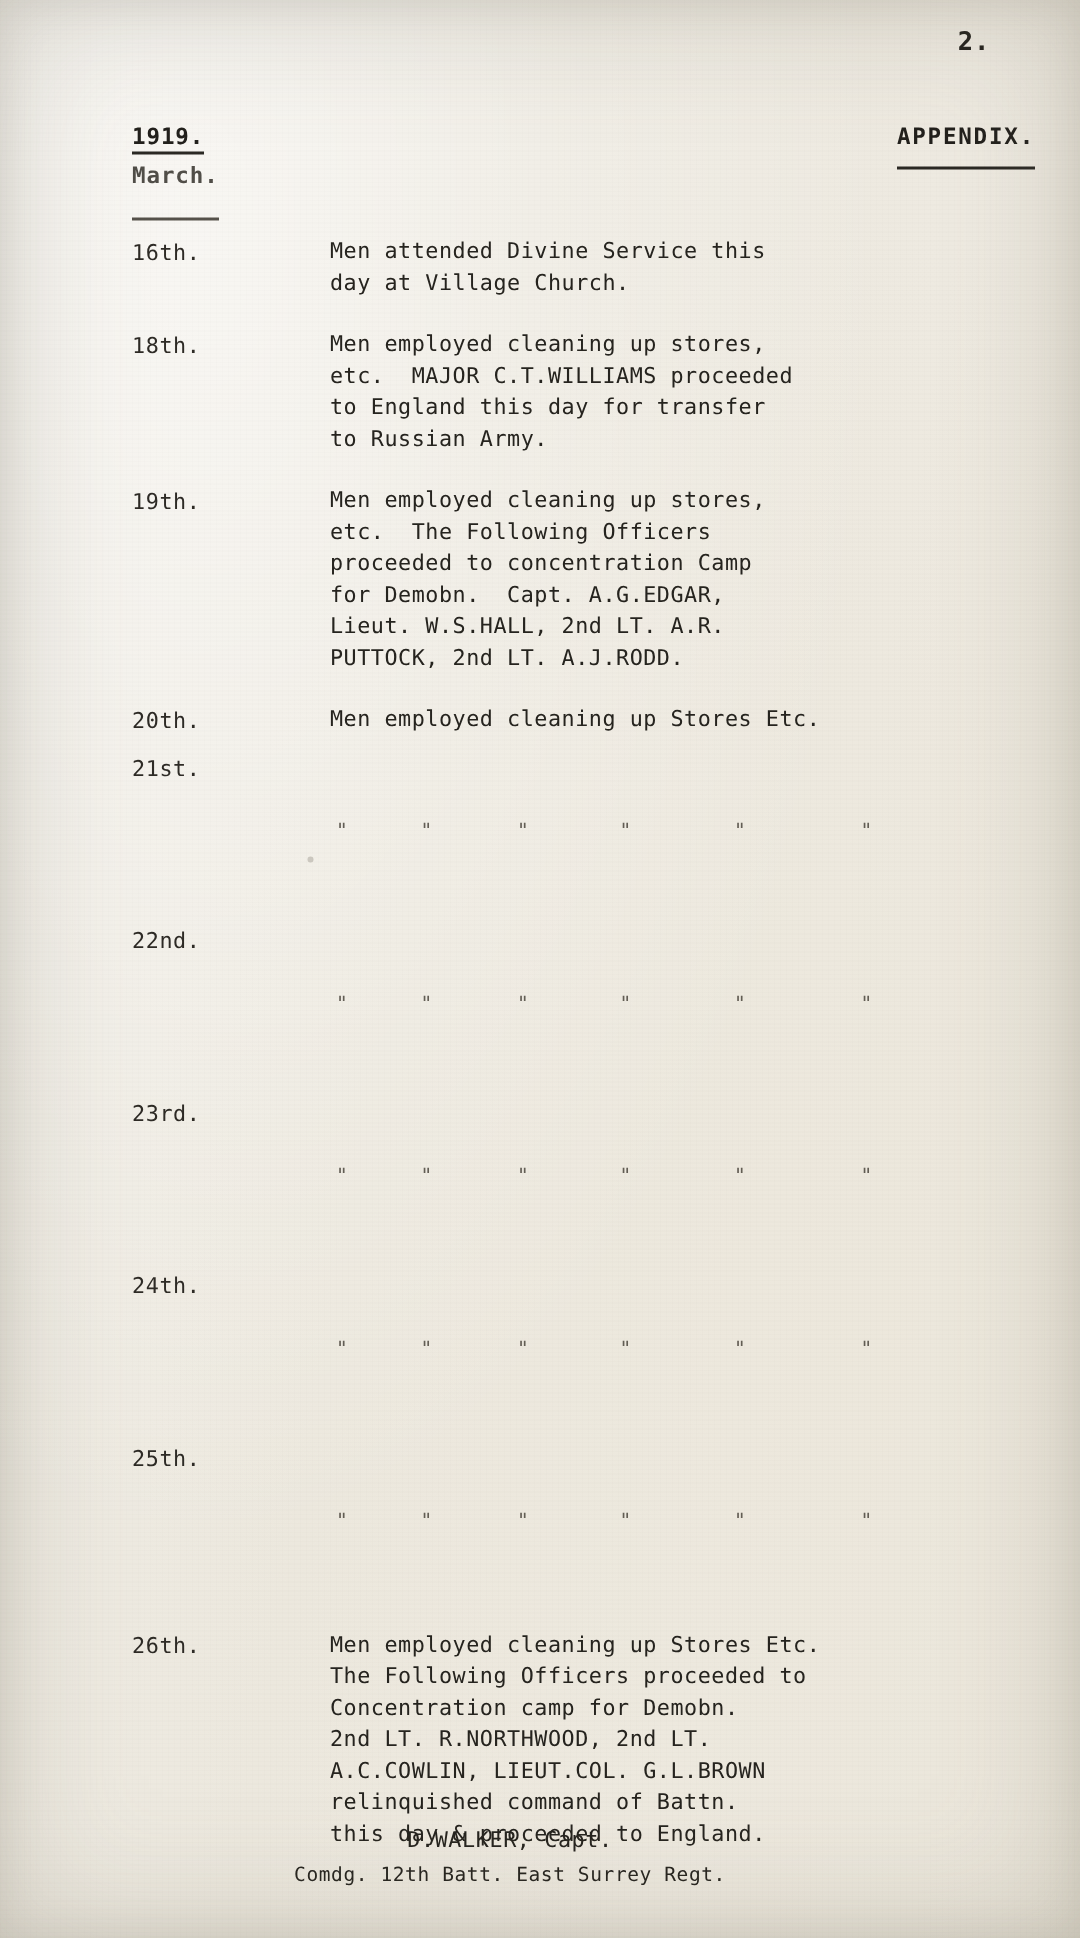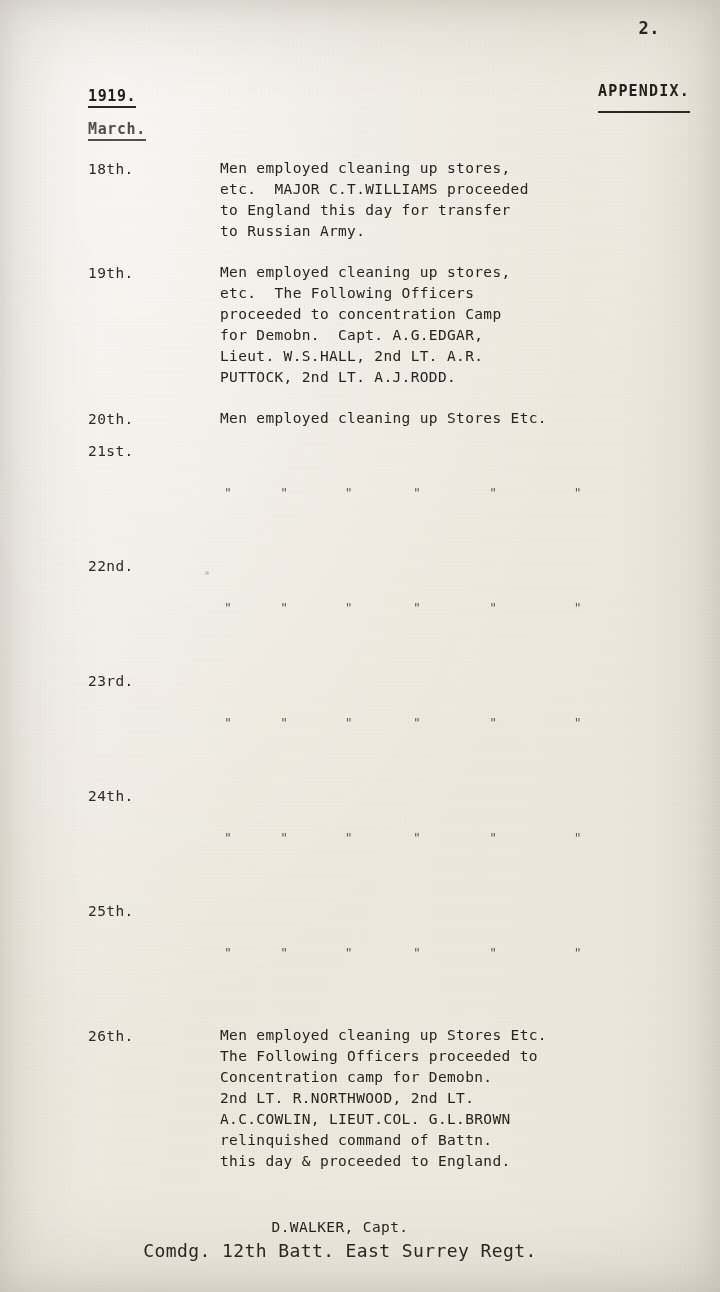--- a/index.html
+++ b/index.html
@@ -48,21 +48,21 @@
     color: #23211d;
   }
 
   .header-row {
     position: absolute;
     top: 82px;
     left: 88px;
     right: 22px;
     display: flex;
     justify-content: space-between;
-    align-items: center;
+    align-items: flex-start;
   }
   .year {
     font-size: 15px;
     font-weight: bold;
     letter-spacing: 0.6px;
     border-bottom: 2px solid #2b2924;
     padding-bottom: 1px;
     color: #23211d;
   }
   .appendix {
@@ -70,27 +70,27 @@
     font-weight: bold;
     letter-spacing: 1.2px;
     border-bottom: 2px solid #2b2924;
     padding-bottom: 11px;
     color: #23211d;
     margin-right: 8px;
   }
 
   .month {
     position: absolute;
-    top: 120px;
+    top: 108px;
     left: 88px;
     font-size: 15px;
     font-weight: bold;
     letter-spacing: 0.6px;
     border-bottom: 2px solid #403c34;
-    padding-bottom: 1px;
+    padding-bottom: 19px;
     color: #3a3731;
     opacity: 0.88;
   }
 
   .entries {
     position: absolute;
     top: 158px;
     left: 88px;
     right: 30px;
   }
@@ -148,21 +148,21 @@
     text-align: center;
     padding-right: 40px;
   }
   .signature .line1 {
     font-size: 14.5px;
     line-height: 23px;
     letter-spacing: 0.4px;
     color: #26241f;
   }
   .signature .line2 {
-    font-size: 18px;
+    font-size: 13px;
     line-height: 23px;
     letter-spacing: 0.4px;
     color: #26241f;
     font-weight: normal;
   }
   .smudge {
     position: absolute;
     width: 6px;
     height: 6px;
     border-radius: 50%;
@@ -178,20 +178,25 @@
 
   <div class="header-row">
     <div class="year">1919.</div>
     <div class="appendix">APPENDIX.</div>
   </div>
 
   <div class="month">March.</div>
 
   <div class="entries">
 
+    <div class="entry gap-large">
+      <div class="date">16th.</div>
+      <div class="text">Men attended Divine Service this
+day at Village Church.</div>
+    </div>
 
 
     <div class="entry gap-large">
       <div class="date">18th.</div>
       <div class="text">Men employed cleaning up stores,
 etc.  MAJOR C.T.WILLIAMS proceeded
 to England this day for transfer
 to Russian Army.</div>
     </div>
 

